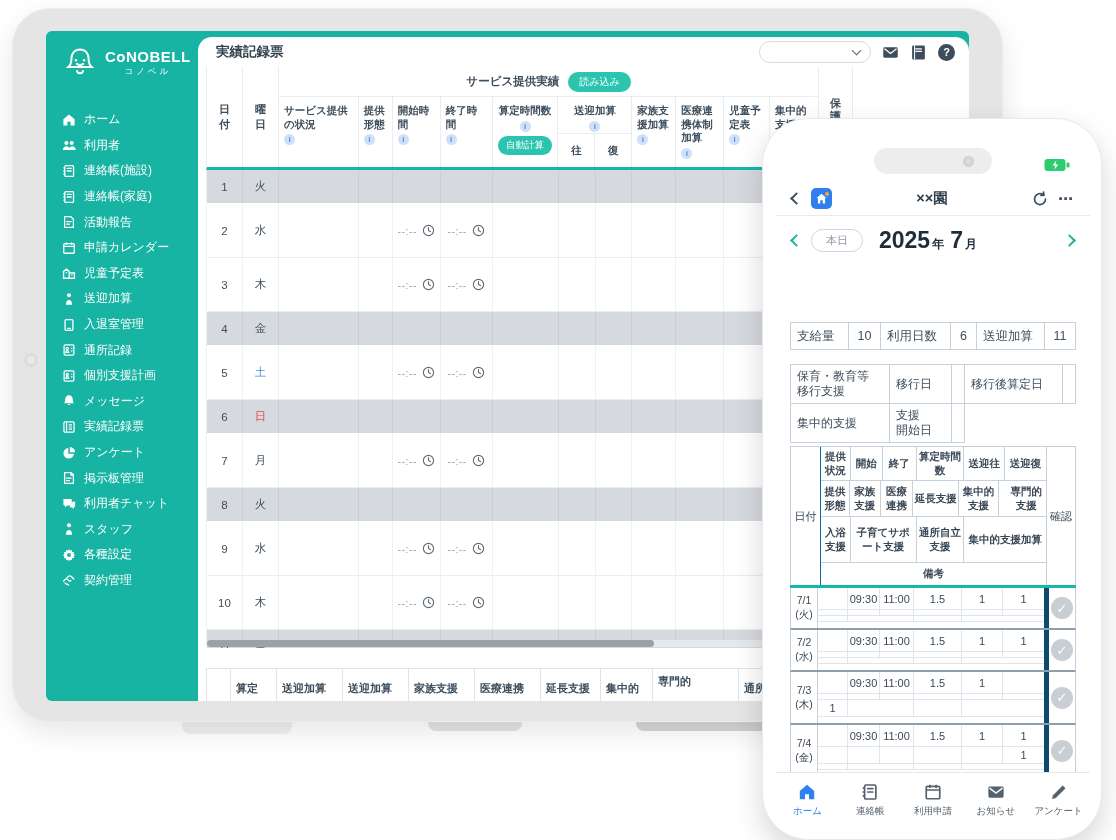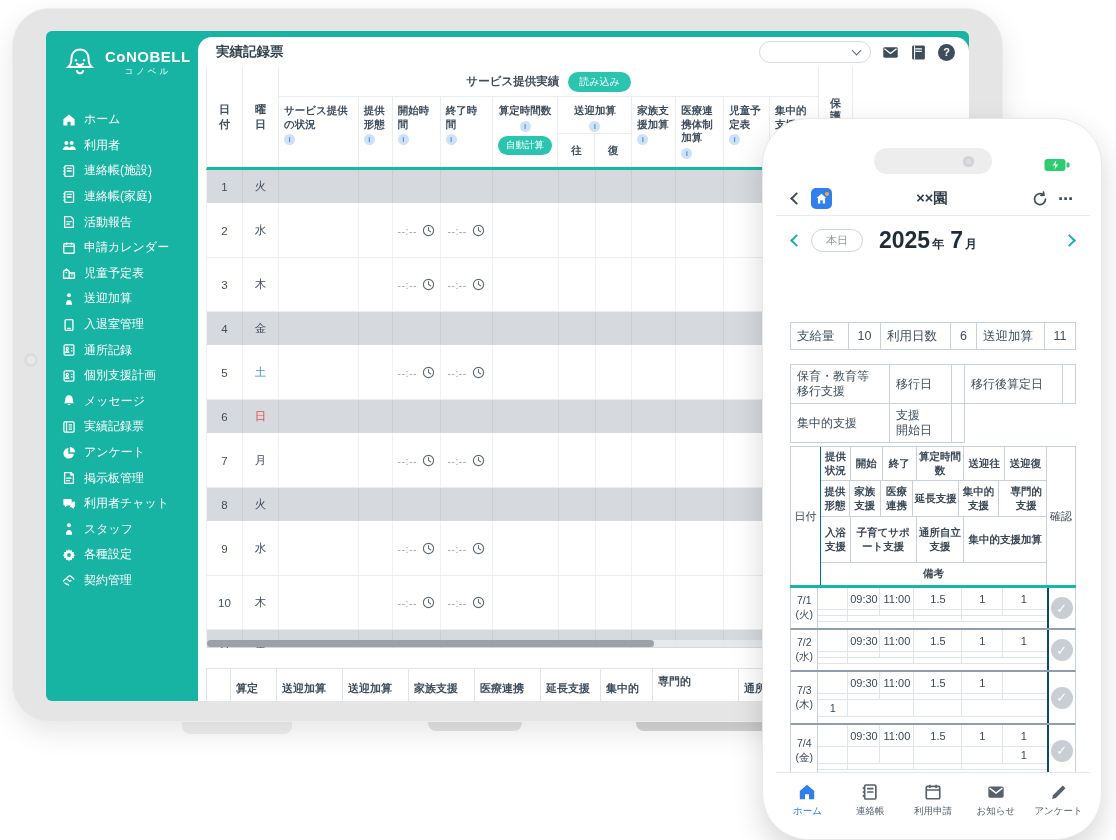--- a/index.html
+++ b/index.html
@@ -151,21 +151,21 @@
   .pth-conf { border-left:1px solid #c7d1dc; }
   .pth-mid { width:226px; border-left:1px solid #0369a1;font-weight:bold; }
   .pthr { display:flex; border-bottom:1px solid #c7d1dc; }
   .pthr:last-child { border-bottom:none; }
   .pthr div { display:flex; align-items:center; justify-content:center; text-align:center; line-height:1.25;
     border-right:1px solid #c7d1dc; padding:2px 1px; }
   .pthr div:last-child { border-right:none; }
   .tealline { height:3px; background:#14b8a6; }
   .pblock { display:flex; border-left:1px solid #c7d1dc; border-right:1px solid #c7d1dc; border-bottom:2px solid #909dab; }
   .pb-date { width:30px; display:flex; flex-direction:column; align-items:center; justify-content:center; font-size:10.5px; line-height:1.3; }
-  .pb-mid { width:262px; border-left:1px solid #c7d1dc; border-right:2px solid #0c4a6e; }
+  .pb-mid { width:262px; border-left:1px solid #c7d1dc; border-right:5px solid #0c4a6e; }
   .pbr { display:flex; border-bottom:1px solid #dfe5ec; }
   .pbr:last-child { border-bottom:none; }
   .pbr div { border-right:1px solid #dfe5ec; display:flex; align-items:center; justify-content:center; font-size:11px; }
   .pbr div:last-child { border-right:none; }
   .pb-conf { width:30px; display:flex; align-items:center; justify-content:center; }
   .checkbtn { width:22px; height:22px; border-radius:50%; background:#c9ced4; color:#fff; font-size:13px; font-weight:bold;
     display:flex; align-items:center; justify-content:center; cursor:pointer; }
   .pstub { height:8px; border-left:1px solid #c7d1dc; border-right:1px solid #c7d1dc; border-bottom:1px solid #dfe5ec; }
 
   .pbottomnav { position:absolute; left:0; right:0; bottom:0; height:56px; background:#fff; border-top:1px solid #e3e8ed;

